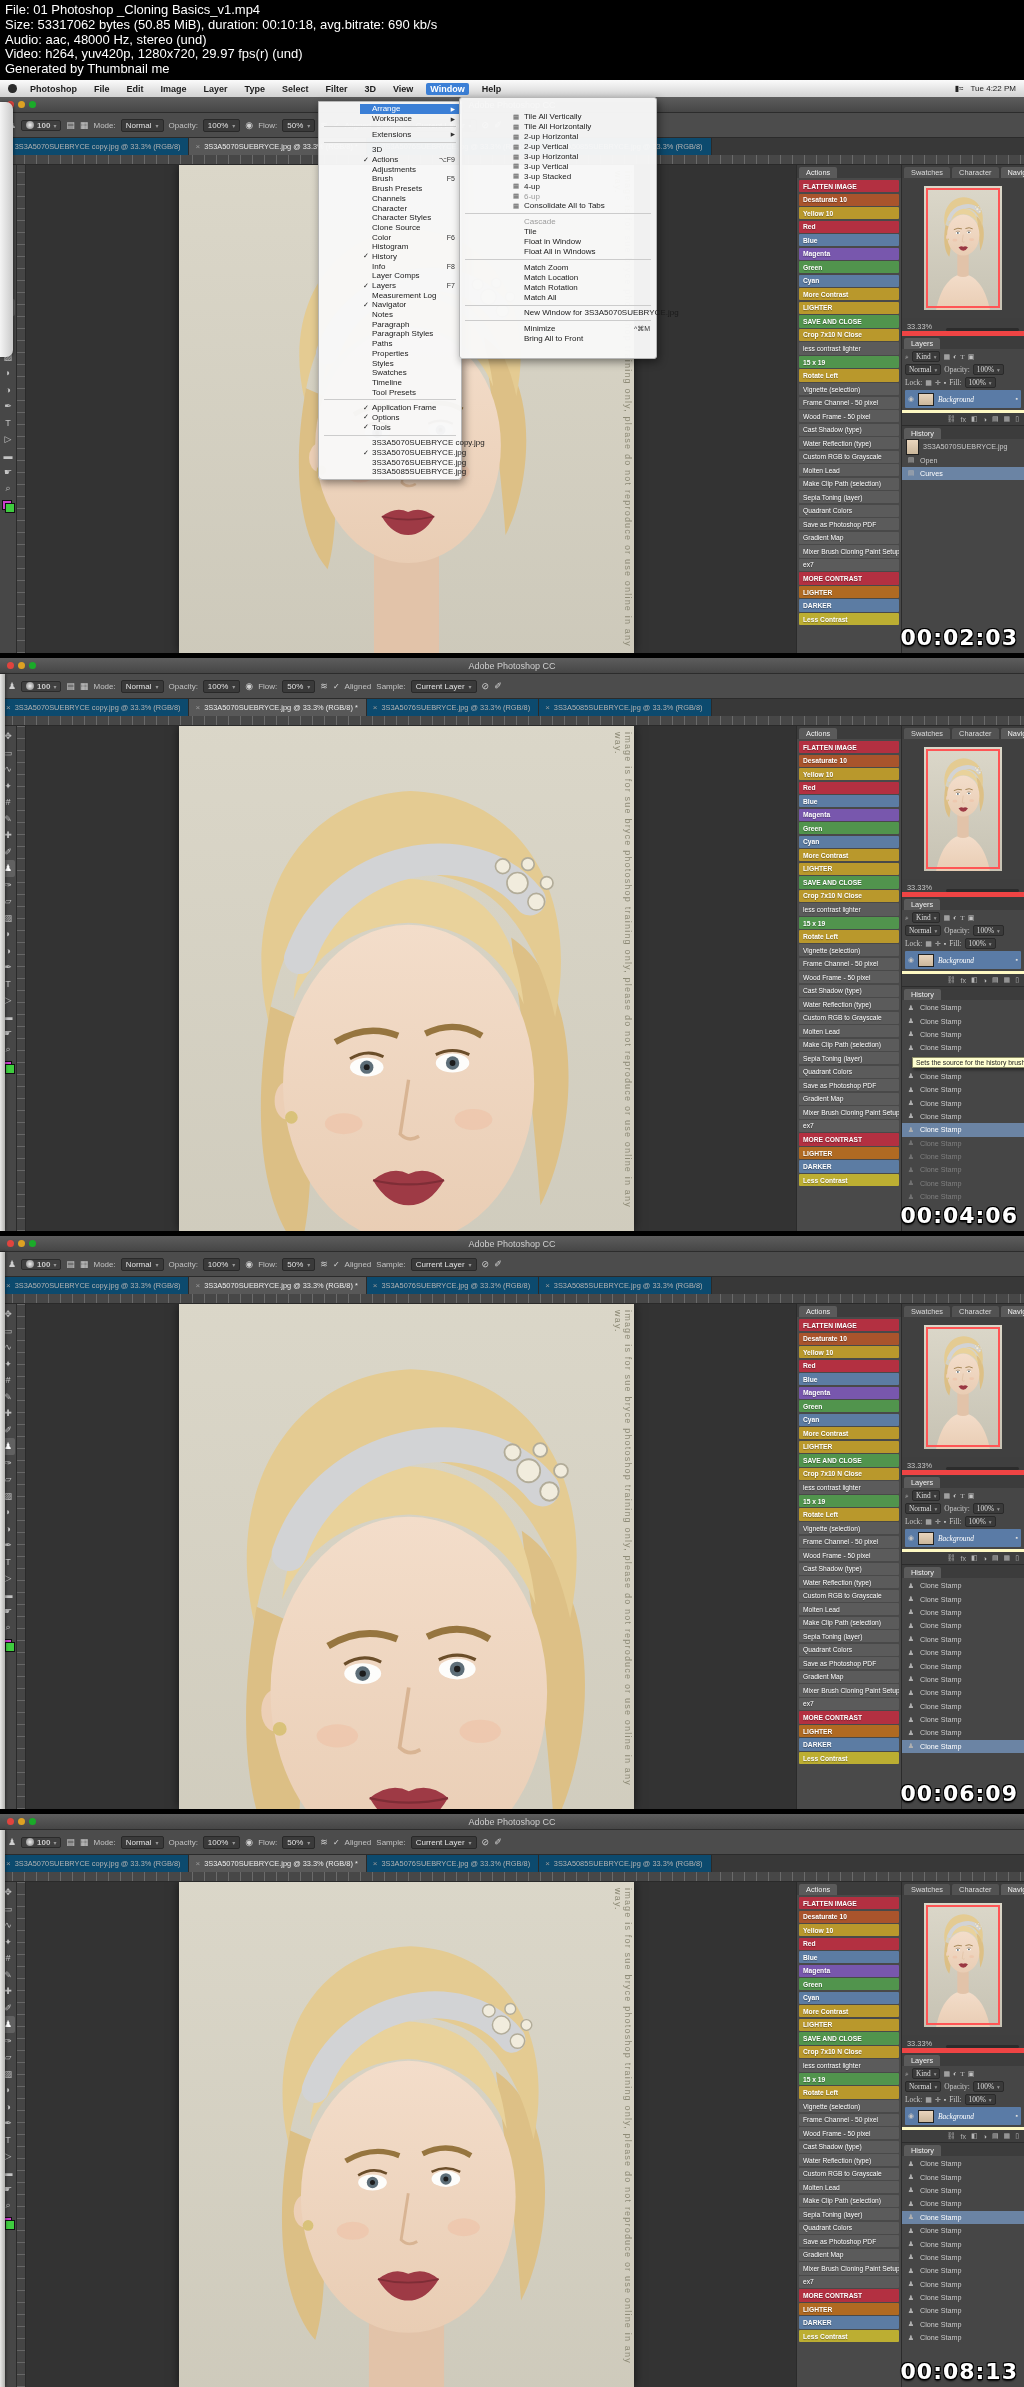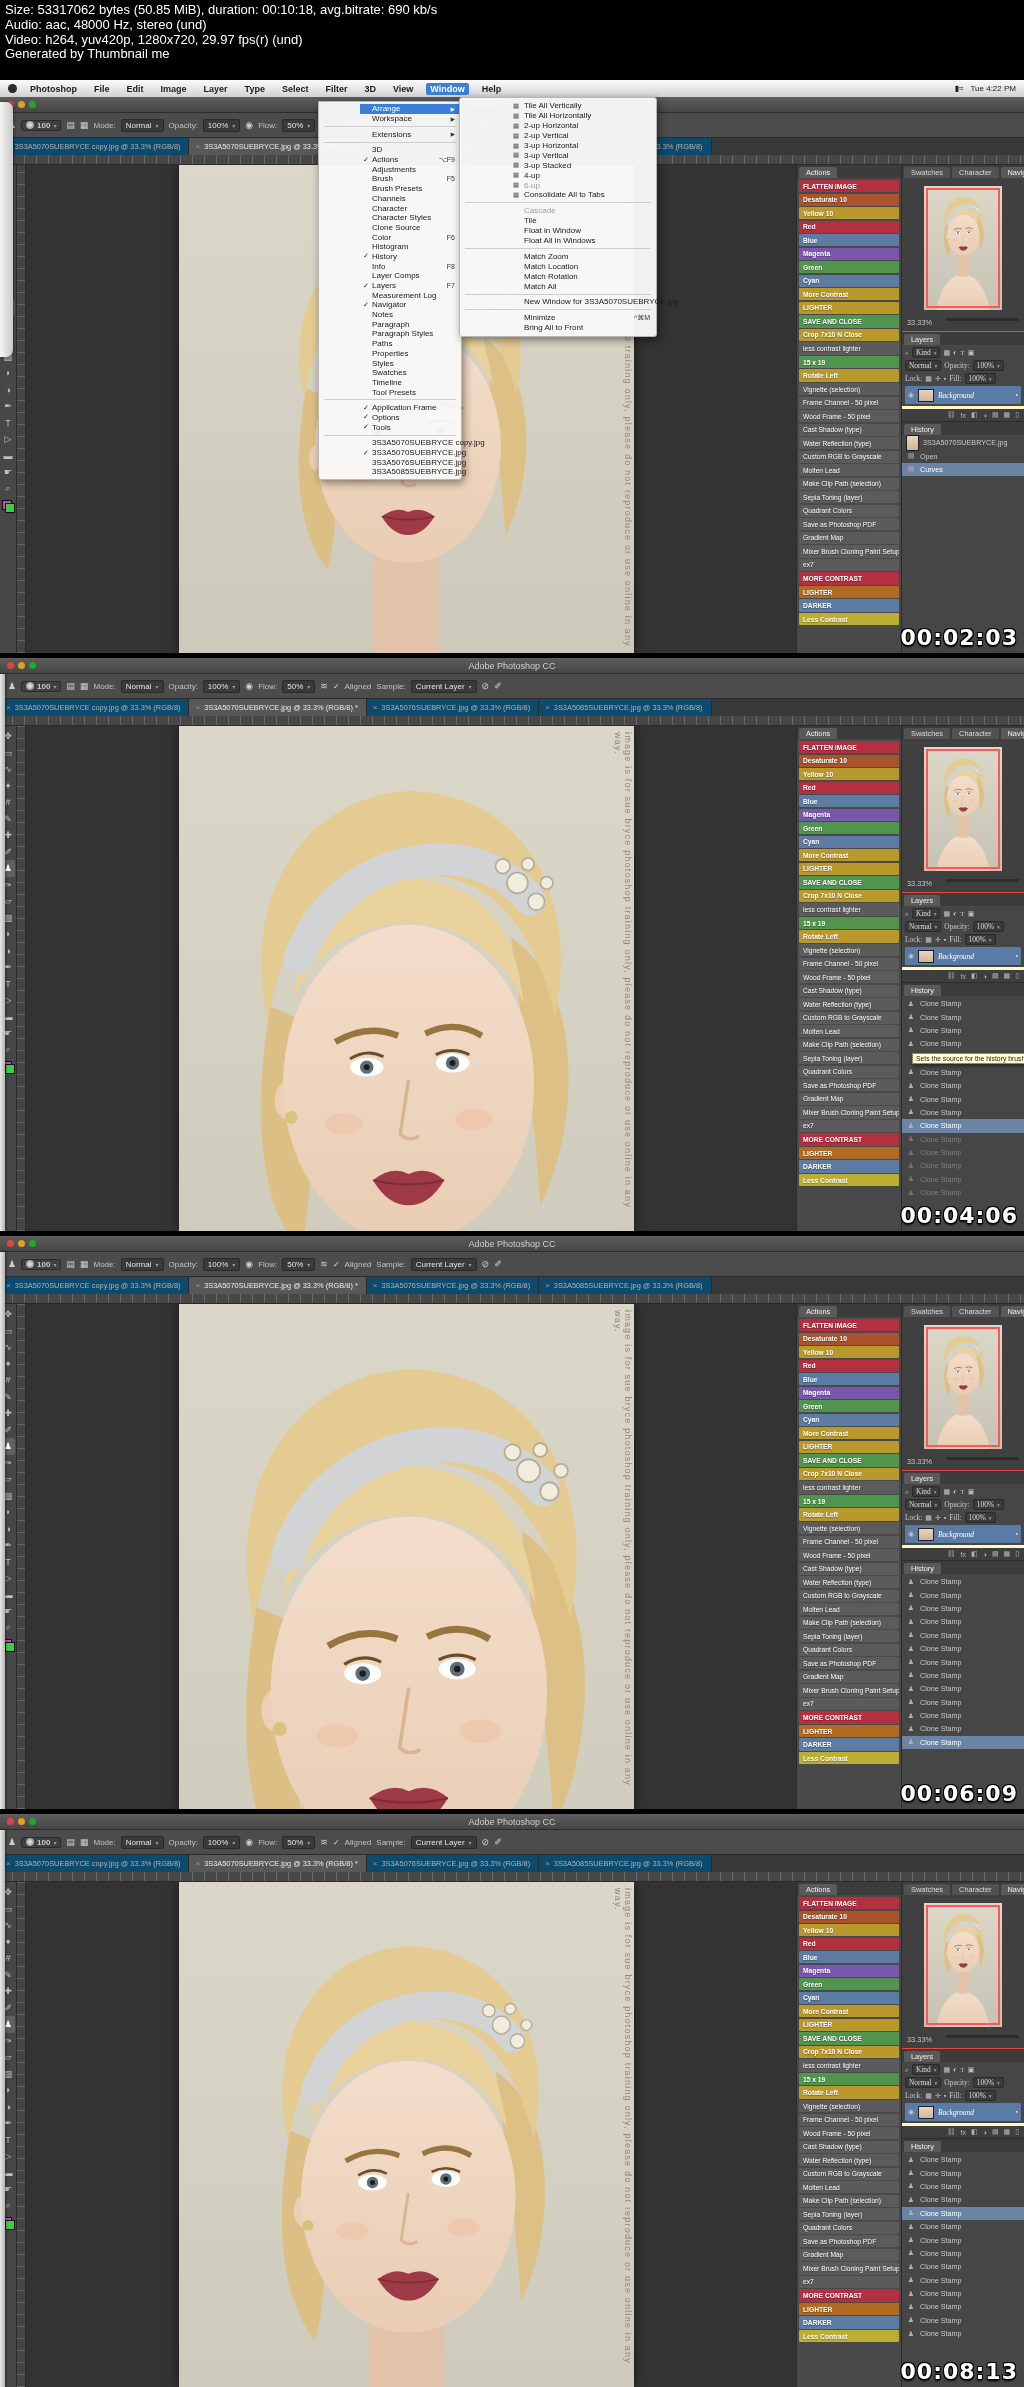--- a/index.html
+++ b/index.html
@@ -61,42 +61,42 @@
   .panel-tab{background:#525252;color:#dcdcdc;font-size:7.4px;padding:1px 7px;border-radius:2px 2px 0 0;margin-left:2px;}
   .panel-tab.active{background:#5a5a5a;color:#f0f0f0;}
   .action-list{flex:1;padding:2px 2px;overflow:hidden;}
   .action-row{height:12.2px;margin-bottom:1.35px;border-radius:1px;display:flex;align-items:center;padding:0 4px;font-size:6.7px;font-weight:bold;color:#fff;text-shadow:0 1px 1px rgba(0,0,0,.35);white-space:nowrap;overflow:hidden;}
   
   .right-col{width:122px;flex:0 0 122px;background:#464646;border-left:1px solid #2b2b2b;display:flex;flex-direction:column;font-size:7.4px;color:#c9c9c9;}
   .nav-body{height:140px;flex:0 0 140px;background:#404040;display:flex;align-items:center;justify-content:center;}
   .nav-thumb{width:78px;height:124px;position:relative;overflow:hidden;background:#d5d1c3;}
   .nav-thumb svg{position:absolute;inset:0;width:100%;height:100%;}
   .nav-proxy{position:absolute;inset:2px;border:2px solid #ff5555;}
-  .nav-zoom-row{height:13px;flex:0 0 13px;display:flex;align-items:flex-start;gap:14px;padding:0 5px;background:#3f3f3f;border-bottom:1px solid #ef4444;}
+  .nav-zoom-row{height:13px;flex:0 0 13px;display:flex;align-items:flex-end;gap:14px;padding:0 5px;background:#3f3f3f;border-bottom:5px solid #ef4444;}
   .nav-zoom-row .slider{flex:1;height:3px;background:#2c2c2c;border-radius:2px;}
   .layers-body{padding:2px 3px;border-bottom:3px solid #fef9c3;font-family:Liberation Serif, serif;}
   .l-row{display:flex;align-items:center;gap:3px;margin-bottom:2px;white-space:nowrap;}
   .l-ico{font-size:7px;color:#c2c2c2;}
   .mini-box{background:#3a3a3a;border:1px solid #2a2a2a;border-radius:2px;padding:0 3px;display:inline-flex;gap:3px;align-items:center;color:#ddd;}
   .mini-box i{font-style:normal;font-size:5.5px;color:#999;}
   .layer-row{height:18px;background:#5a7ba6;color:#fff;display:flex;align-items:center;gap:4px;padding:0 3px;border-radius:1px;}
   .lthumb{width:14px;height:11px;background:linear-gradient(#e9d5bd,#cbb79b);border:1px solid #222;}
   .layer-name{font-style:italic;font-size:7.4px;}
   .layer-lock{margin-left:auto;font-size:7px;color:#ddd;}
   .icon-strip{height:12px;flex:0 0 12px;background:#3e3e3e;display:flex;align-items:center;justify-content:flex-end;gap:5px;padding:0 5px;font-size:7px;color:#b5b5b5;border-bottom:1px solid #2c2c2c;}
   .history-list{flex:1;overflow:hidden;padding:1px 0;}
   .h-row{height:13.4px;display:flex;align-items:center;gap:4px;padding:0 4px;color:#cacaca;font-size:7.2px;white-space:nowrap;}
   .h-row .h-icon{width:10px;text-align:center;font-size:7px;color:#b0b0b0;}
   .h-row.selected{background:#6b84a4;color:#fff;}
   .h-row.dimmed{opacity:.42;}
   .h-thumb{width:11px;height:14px;background:linear-gradient(#e9d5bd,#cbb79b);border:1px solid #1f1f1f;}
   .h-tooltip{position:relative;z-index:6;width:max-content;max-width:114px;margin:2px 2px 2px 10px;background:#ffffcf;border:1px solid #8a8a66;color:#222;font-size:6.8px;padding:1px 3px;box-shadow:1px 2px 3px rgba(0,0,0,.45);}
   
   .window-menu{position:absolute;left:318px;top:21px;width:142px;background:rgba(248,248,248,.97);border:1px solid #b7b7b7;border-radius:0 0 4px 4px;box-shadow:2px 3px 9px rgba(0,0,0,.45);padding:2px 0;z-index:80;}
-  .arrange-menu{position:absolute;left:459px;top:17px;width:196px;background:rgba(248,248,248,.97);border:1px solid #b7b7b7;border-radius:3px;box-shadow:2px 3px 9px rgba(0,0,0,.45);padding:3px 0;z-index:81;}
+  .arrange-menu{position:absolute;left:459px;top:17px;width:196px;background:rgba(248,248,248,.97);border:1px solid #b7b7b7;border-radius:3px;box-shadow:2px 3px 9px rgba(0,0,0,.45);padding:14px 0;z-index:81;}
   .menu-item{display:flex;align-items:center;height:9.7px;font-size:8px;color:#1a1a1a;padding:0 6px 0 3px;white-space:nowrap;margin-left:41px;}
   .arrange-menu .menu-item{height:9.9px;}
   .m-check{width:9px;font-size:7px;flex:0 0 9px;}
   .m-ico{width:11px;flex:0 0 11px;font-size:6.5px;color:#555;}
   .m-short{margin-left:auto;padding-left:8px;font-size:7px;color:#333;}
   .m-arr{font-size:5.5px;margin-left:4px;color:#333;}
   .menu-item.hl{background:#3b7fd6;color:#fff;}
   .menu-item.hl .m-short,.menu-item.hl .m-arr{color:#fff;}
   .menu-item.dis{color:#9c9c9c;}
   .menu-sep{height:1px;background:#ccc;margin:2.5px 5px;}
@@ -151,20 +151,21 @@
       <ellipse cx="120" cy="201" rx="9" ry="5" fill="#eec0a4" opacity="0.55"></ellipse>
       <ellipse cx="182" cy="199" rx="9" ry="5" fill="#eec0a4" opacity="0.55"></ellipse>
       <path d="M134,228 q9,-7 17,-3 q9,-4 17,3 q-7,12 -17,12 q-10,0 -17,-12 Z" fill="#9e3a45"></path>
       <path d="M134,228 q17,4 34,0" stroke="#7e2d36" stroke-width="1" fill="none"></path>
       <circle cx="95" cy="198" r="3" fill="#d9c27a"></circle>
     </symbol>
   </defs>
 </svg>
 
 <header class="meta">
+  <div>File: 01 Photoshop _Cloning Basics_v1.mp4</div>
   <div>Size: 53317062 bytes (50.85 MiB), duration: 00:10:18, avg.bitrate: 690 kb/s</div>
   <div>Audio: aac, 48000 Hz, stereo (und)</div>
   <div>Video: h264, yuv420p, 1280x720, 29.97 fps(r) (und)</div>
   <div>Generated by Thumbnail me</div>
 </header>
 
 <main id="frames">
     <section class="frame f1">
     <div class="mac-menubar">
       <span class="apple"></span>

